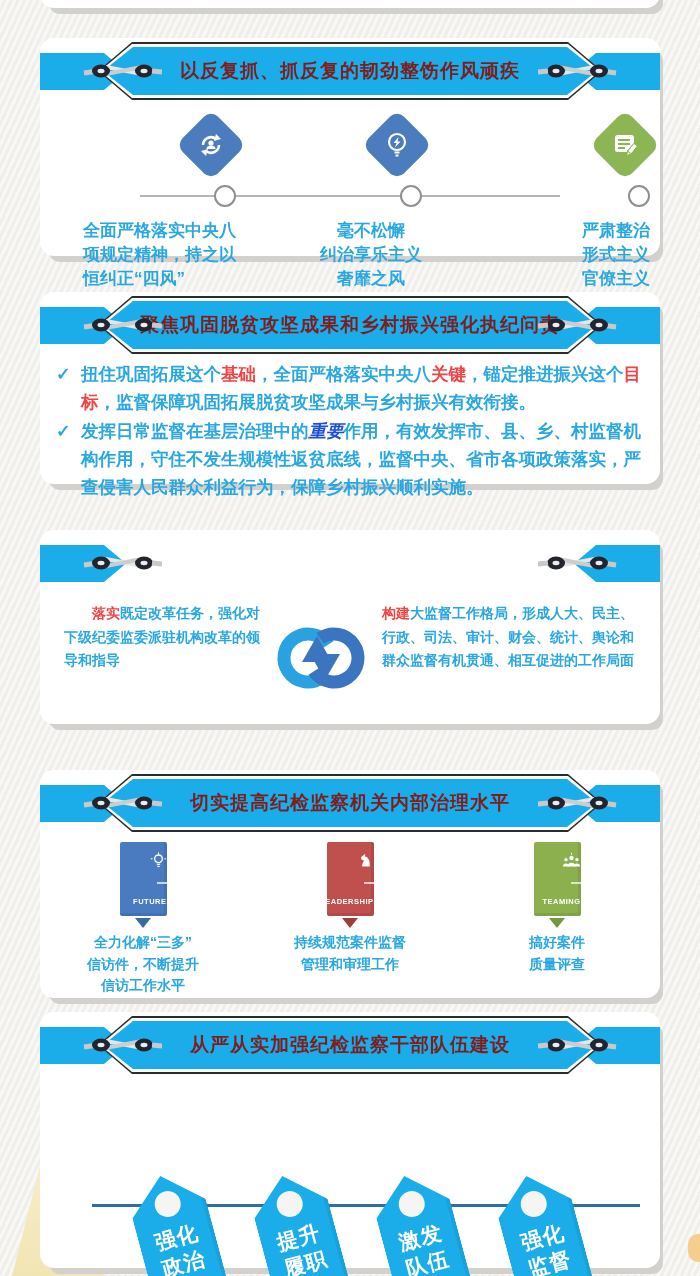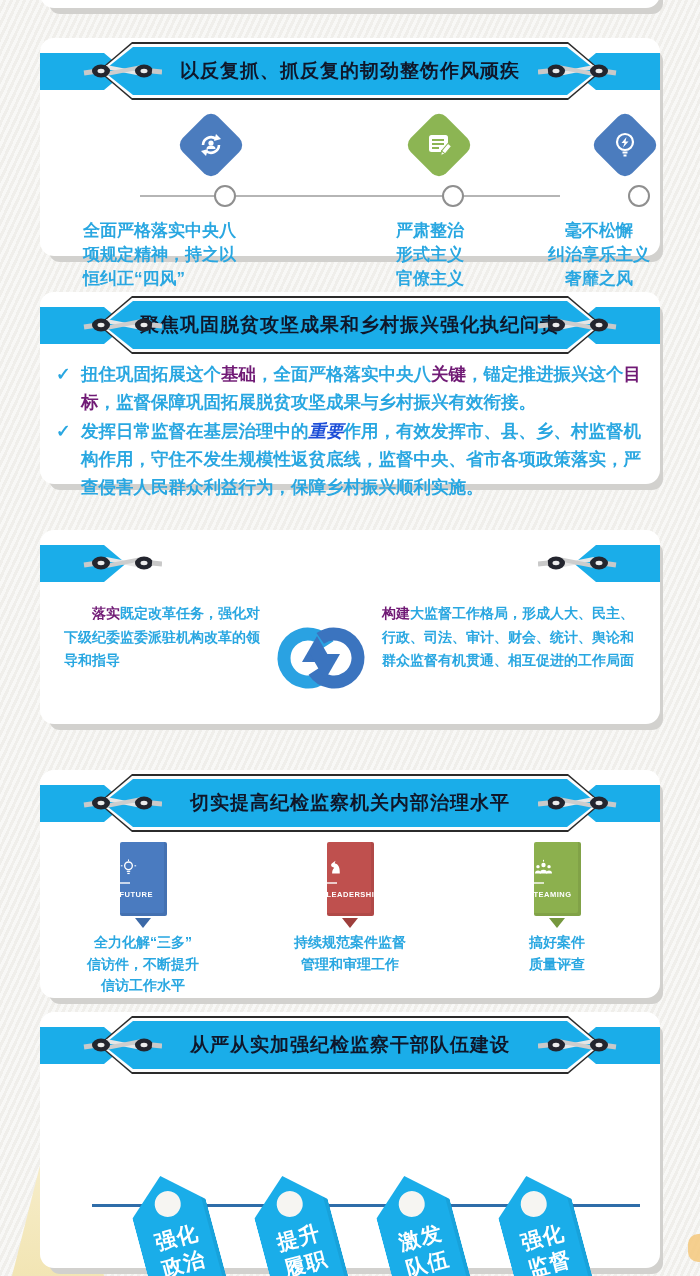--- a/index.html
+++ b/index.html
@@ -22,21 +22,21 @@
   .banner{position:relative; height:58px; margin-top:4px;}
   .strip{position:absolute; top:11px; height:37px; background:#1aade9;}
   .strip-l{left:0; width:86px; clip-path:polygon(0 0, 64px 0, 100% 50%, 64px 100%, 0 100%);}
   .strip-r{right:0; width:86px; clip-path:polygon(22px 0, 100% 0, 100% 100%, 22px 100%, 0 50%);}
   .hex-outline{position:absolute; left:58px; right:58px; top:0; bottom:0; background:#2b2b2b;
     clip-path:polygon(34px 0, calc(100% - 34px) 0, 100% 50%, calc(100% - 34px) 100%, 34px 100%, 0 50%);}
   .hex-gap{position:absolute; inset:2px; background:#fdfdfd;
     clip-path:polygon(32px 0, calc(100% - 32px) 0, 100% 50%, calc(100% - 32px) 100%, 32px 100%, 0 50%);}
   .hex-fill{position:absolute; inset:3px; background:#1aade9; display:flex; align-items:center; justify-content:center;
     clip-path:polygon(30px 0, calc(100% - 30px) 0, 100% 50%, calc(100% - 30px) 100%, 30px 100%, 0 50%);}
-  .banner-title{color:#0f172a; font-size:19px; font-weight:bold; letter-spacing:1px; white-space:nowrap;}
+  .banner-title{color:#7f1d1d; font-size:19px; font-weight:bold; letter-spacing:1px; white-space:nowrap;}
   .chain{position:absolute; top:16px; width:80px; height:26px; z-index:3;}
   .chain-l{left:42px;}
   .chain-r{right:42px; transform:scaleX(-1);}
 
   
   .s1-cols{position:relative; display:flex; padding:12px 10px 16px;}
   .s1-col{display:flex; flex-direction:column; align-items:flex-end;}
   .s1-col.c1{flex:0 0 31%;} .s1-col.c2{flex:0 0 38%;} .s1-col.c3{flex:0 0 31%;}
   .s1-line{position:absolute; left:100px; right:100px; top:95px; height:2px; background:#b5b5b5;}
   .diamond{width:50px; height:50px; border-radius:10px; transform:rotate(45deg);
@@ -44,36 +44,36 @@
   .diamond.blue{background:#4b7cbe;} .diamond.green{background:#8cb553;}
   .diamond svg{transform:rotate(-45deg);}
   .node-circle{width:18px; height:18px; border-radius:50%; background:#fff; border:2px solid #8f8f8f; margin-top:9px; position:relative; z-index:2;}
   .s1-text{margin-top:12px; color:#29a7e1; font-weight:bold; font-size:17px; line-height:1.4; white-space:pre-line; text-align:center;}
   .s1-col.c1 .s1-text{text-align:left;}
 
   
   .s2-body{padding:6px 16px 14px 14px; font-size:17.5px; font-weight:bold; line-height:1.62;}
   .bullet{position:relative; padding-left:27px;}
   .bullet .check{position:absolute; left:2px; top:0; color:#29a7e1;}
-  .seg.cyan{color:#29a7e1;} .seg.dark{color:#701a75;} .seg.deep{color:#1d4ed8;font-style:italic;}
+  .seg.cyan{color:#29a7e1;} .seg.dark{color:#ef4444;} .seg.deep{color:#1d4ed8;font-style:italic;}
 
   
   .s3-row{display:flex; align-items:flex-start; justify-content:space-between; padding:10px 22px 18px 24px;}
   .s3-text{font-size:14px; font-weight:bold; line-height:1.68;}
   .s3-left{width:196px; text-indent:2em;}
   .s3-right{width:256px;}
   .s3-icon{margin-top:8px;}
 
   
   .s4-cols{display:flex; padding:10px 10px 16px;}
   .s4-col{display:flex; flex-direction:column; align-items:center;}
   .s4-col.c1{flex:0 0 31%;} .s4-col.c2{flex:0 0 38%;} .s4-col.c3{flex:0 0 31%;}
   .tag4{width:47px; display:flex; flex-direction:column; align-items:center;}
   .tag4-body{width:47px; height:74px; border-radius:2px; display:flex; flex-direction:column;
-    align-items:flex-start; justify-content:center; gap:6px; box-shadow:inset -3px -3px 0 rgba(0,0,0,.08);}
+    align-items:flex-end; justify-content:center; gap:13px; box-shadow:inset -3px -3px 0 rgba(0,0,0,.08);}
   .tag4-body.blue{background:#4a7bc0;} .tag4-body.red{background:#bf504e;} .tag4-body.green{background:#8cb04e;}
   .tag4-dash{width:10px; height:2px; background:rgba(255,255,255,.7);}
   .tag4-label{color:#fff; font-size:7.5px; font-weight:bold; letter-spacing:.5px;}
   .tag4-pointer{width:0; height:0; border:8px solid transparent; border-bottom:none; margin-top:2px;}
   .tag4-pointer.blue{border-top:10px solid #3b69a7;} .tag4-pointer.red{border-top:10px solid #9e3e3c;} .tag4-pointer.green{border-top:10px solid #75973e;}
   .s4-text{margin-top:4px; color:#29a7e1; font-weight:bold; font-size:14px; line-height:1.55; text-align:center; white-space:pre-line;}
 
   
   .s5-area{position:relative; height:196px;}
   .s5-line{position:absolute; left:52px; right:20px; top:130px; height:2.5px; background:#2f6da9;}
@@ -135,51 +135,51 @@
             <polygon points="10,26 5,21 12,19" fill="#fff"></polygon>
             <circle cx="15" cy="13" r="2.6" fill="#fff"></circle>
             <path d="M10.5 19 a4.5 3.6 0 0 1 9 0 z" fill="#fff"></path>
           </svg>
         </div>
         <div class="node-circle"></div>
         <div class="s1-text">全面严格落实中央八
 项规定精神，持之以
 恒纠正“四风”</div>
       </div>
+      <div class="s1-col c3">
+        <div class="diamond blue">
+          <svg width="30" height="30" viewBox="0 0 30 30">
+            <circle cx="15" cy="12" r="8" fill="none" stroke="#fff" stroke-width="2.2"></circle>
+            <polygon points="16.5,7 11.5,13 14.5,13 13,17.5 18.5,11.5 15.5,11.5" fill="#fff"></polygon>
+            <line x1="12.5" y1="22.5" x2="17.5" y2="22.5" stroke="#fff" stroke-width="2"></line>
+            <line x1="13.5" y1="25.5" x2="16.5" y2="25.5" stroke="#fff" stroke-width="2"></line>
+          </svg>
+        </div>
+        <div class="node-circle"></div>
+        <div class="s1-text">毫不松懈
+纠治享乐主义
+奢靡之风</div>
+      </div>
       <div class="s1-col c2">
         <div class="diamond green">
           <svg width="30" height="30" viewBox="0 0 30 30">
             <rect x="5" y="5" width="19" height="17" rx="2.5" fill="#fff"></rect>
             <line x1="8" y1="10" x2="20" y2="10" stroke="#8cb553" stroke-width="2"></line>
             <line x1="8" y1="14" x2="20" y2="14" stroke="#8cb553" stroke-width="2"></line>
             <line x1="8" y1="18" x2="15" y2="18" stroke="#8cb553" stroke-width="2"></line>
             <g transform="rotate(40 21 20)">
               <rect x="19" y="13" width="4.6" height="10" fill="#fff" stroke="#8cb553" stroke-width="1"></rect>
               <polygon points="19,23 23.6,23 21.3,27" fill="#fff" stroke="#8cb553" stroke-width="1"></polygon>
             </g>
           </svg>
         </div>
         <div class="node-circle"></div>
         <div class="s1-text">严肃整治
 形式主义
 官僚主义</div>
-      </div>
-      <div class="s1-col c3">
-        <div class="diamond blue">
-          <svg width="30" height="30" viewBox="0 0 30 30">
-            <circle cx="15" cy="12" r="8" fill="none" stroke="#fff" stroke-width="2.2"></circle>
-            <polygon points="16.5,7 11.5,13 14.5,13 13,17.5 18.5,11.5 15.5,11.5" fill="#fff"></polygon>
-            <line x1="12.5" y1="22.5" x2="17.5" y2="22.5" stroke="#fff" stroke-width="2"></line>
-            <line x1="13.5" y1="25.5" x2="16.5" y2="25.5" stroke="#fff" stroke-width="2"></line>
-          </svg>
-        </div>
-        <div class="node-circle"></div>
-        <div class="s1-text">毫不松懈
-纠治享乐主义
-奢靡之风</div>
       </div>
     </div>
   </div>
 
   <div class="card" style="top:292px; height:192px;">
     <div class="banner">
       <div class="strip strip-l"></div>
       <div class="strip strip-r"></div>
       <div class="hex-outline">
           <div class="hex-gap">

